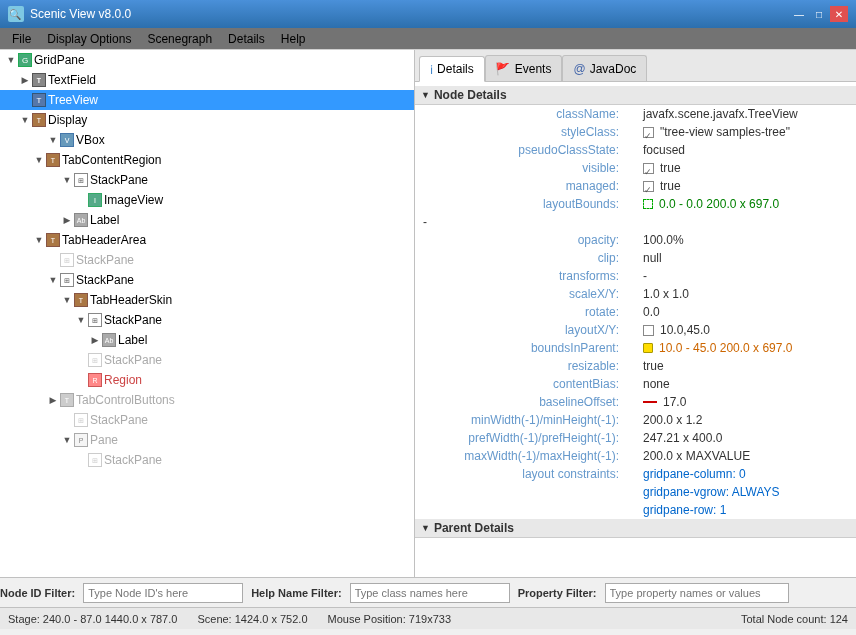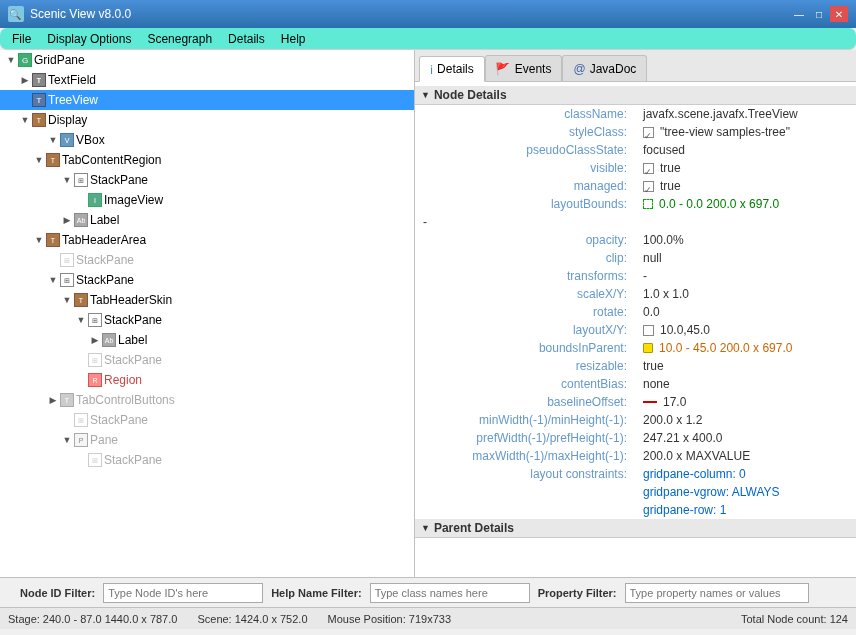--- a/index.html
+++ b/index.html
@@ -17,27 +17,26 @@
     }
     .title-bar-left { display: flex; align-items: center; gap: 6px; }
     .title-bar-icon { width: 16px; height: 16px; background: #7ec8e3; border-radius: 2px; display: flex; align-items: center; justify-content: center; font-size: 10px; }
     .title-bar-title { font-size: 12px; font-weight: normal; }
     .title-bar-controls { display: flex; gap: 2px; }
     .title-btn { width: 18px; height: 16px; border: none; cursor: pointer; font-size: 10px; display: flex; align-items: center; justify-content: center; color: white; background: transparent; }
     .title-btn.close { background: #e05050; }
 
     
     .menu-bar {
-      background: #5eead4;
+      background: #737373;
       height: 22px;
       display: flex;
       align-items: center;
       padding: 0 4px;
       border-bottom: 1px solid #d0d0d0;
-      border-radius: 7px;
     }
     .menu-item {
       padding: 2px 8px;
       cursor: pointer;
       font-size: 12px;
       color: #000;
     }
 
     
     .main-layout {
@@ -147,21 +146,21 @@
       align-items: center;
       padding: 1px 8px;
       min-height: 18px;
     }
 
     .prop-name {
       color: #6699cc;
       text-align: right;
       width: 220px;
       min-width: 220px;
-      padding-right: 16px;
+      padding-right: 24px;
       font-size: 12px;
     }
     .prop-value {
       color: #333;
       font-size: 12px;
       display: flex;
       align-items: center;
       gap: 4px;
     }
     .prop-value.green { color: #008000; }
@@ -207,21 +206,21 @@
       margin-right: 2px;
     }
 
     
     .filter-bar {
       height: 30px;
       background: #f0f0f0;
       border-top: 1px solid #c0c0c0;
       display: flex;
       align-items: center;
-      padding: 0 20px;
+      padding: 0 0;
       gap: 8px;
     }
     .filter-label {
       font-size: 11px;
       font-weight: bold;
       color: #333;
       white-space: nowrap;
     }
     .filter-input {
       height: 20px;

